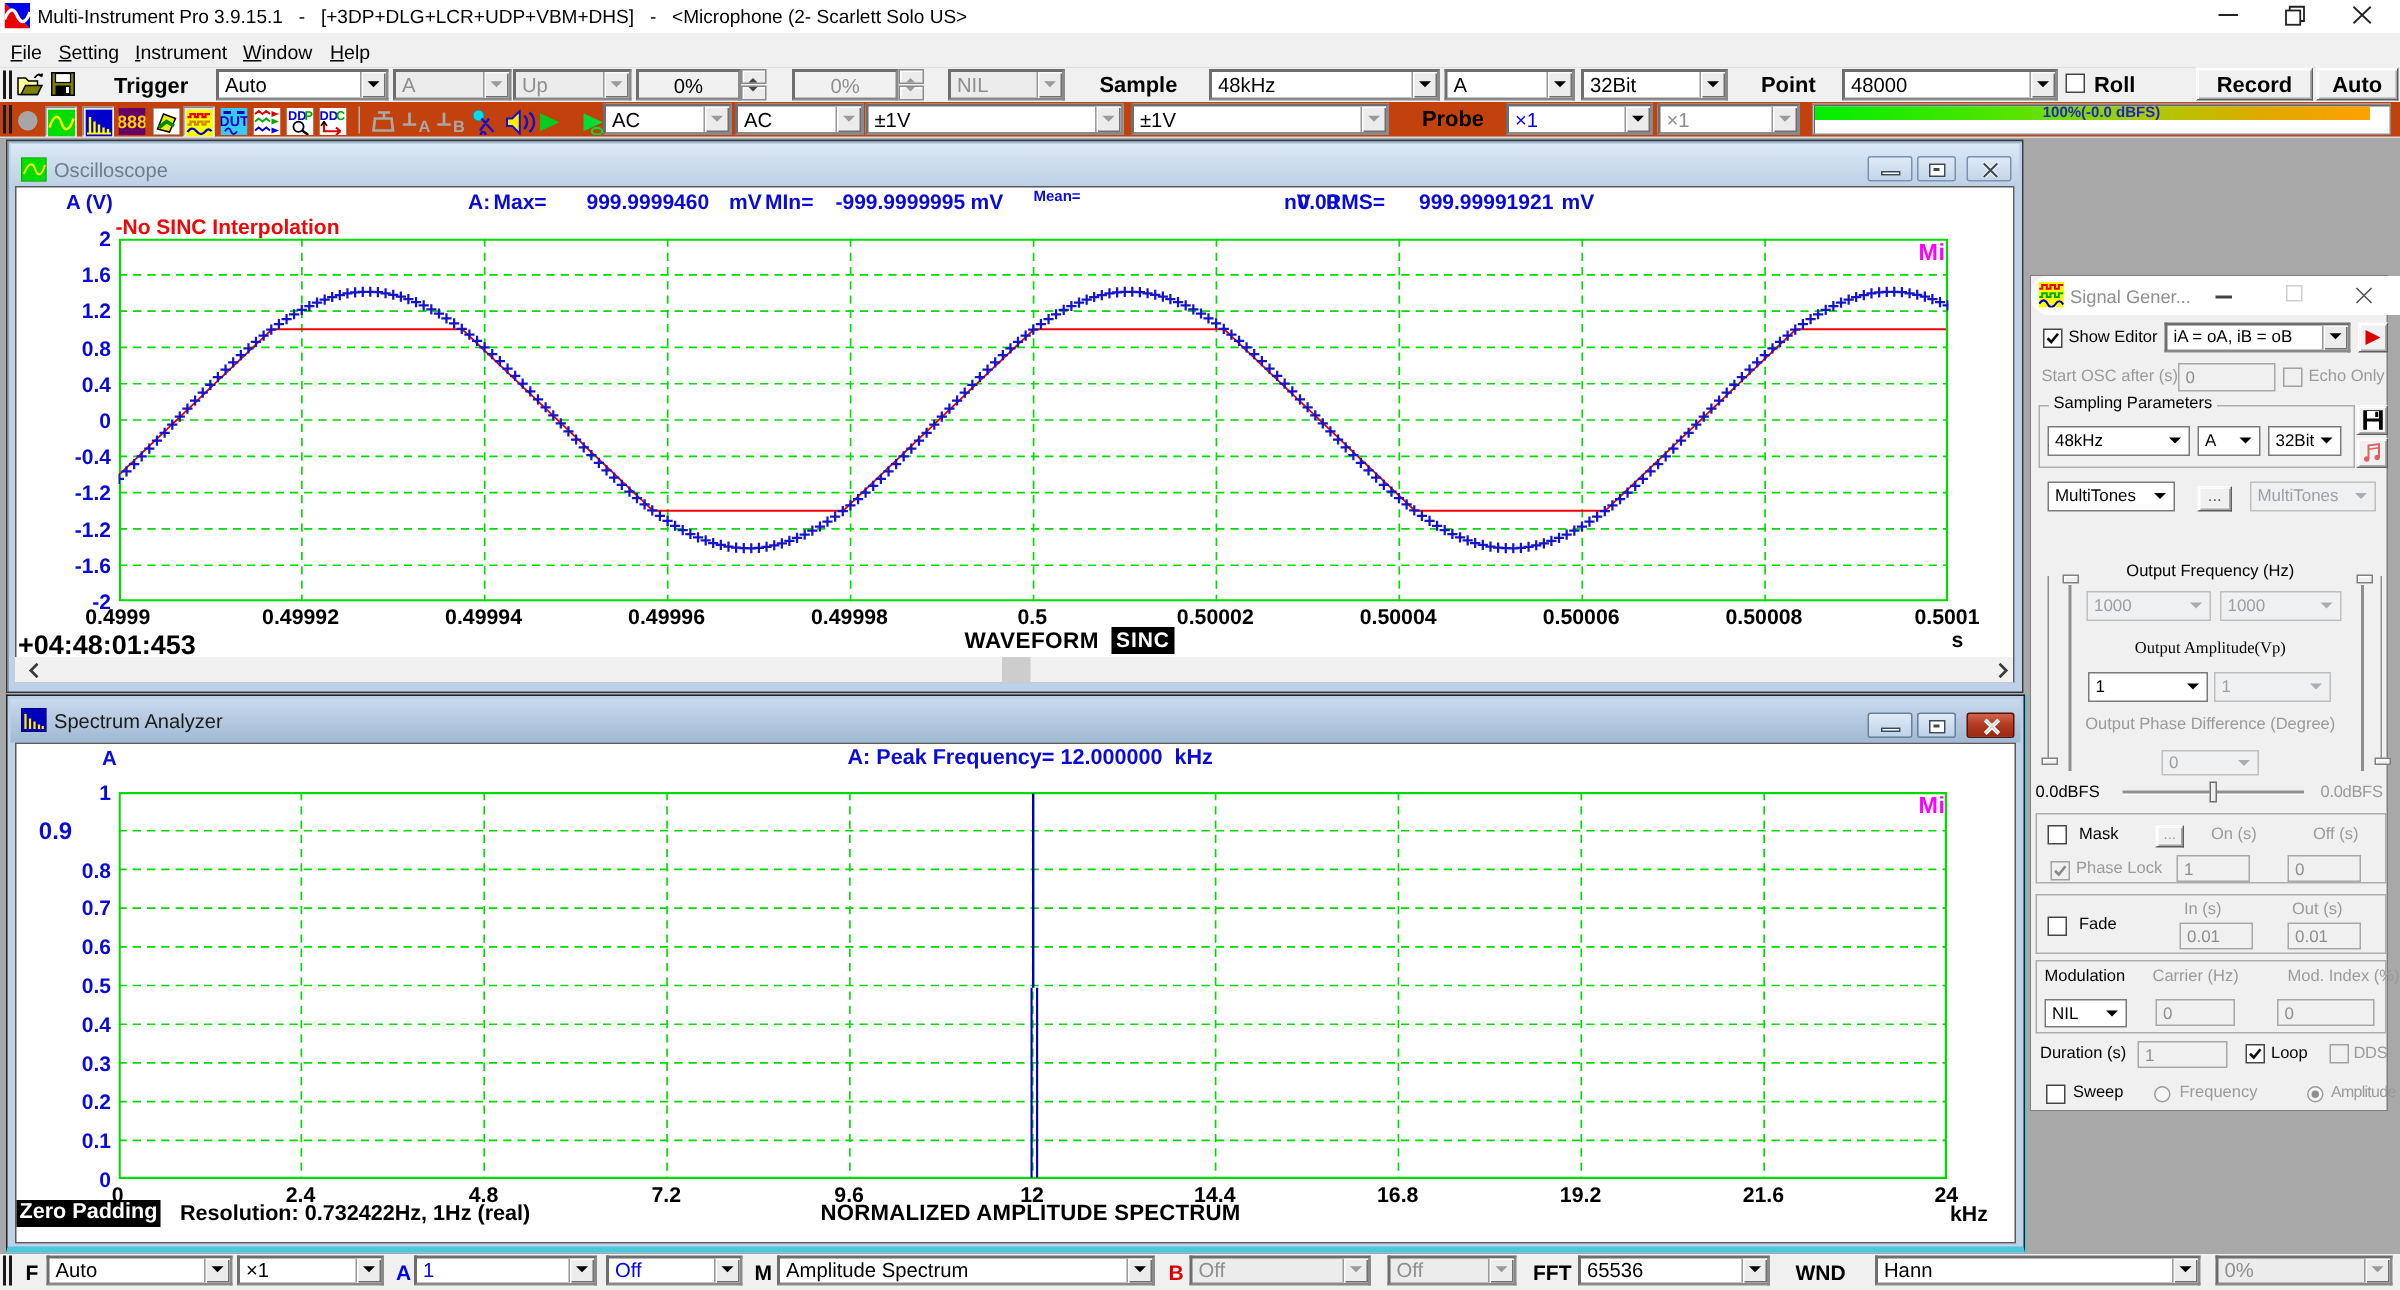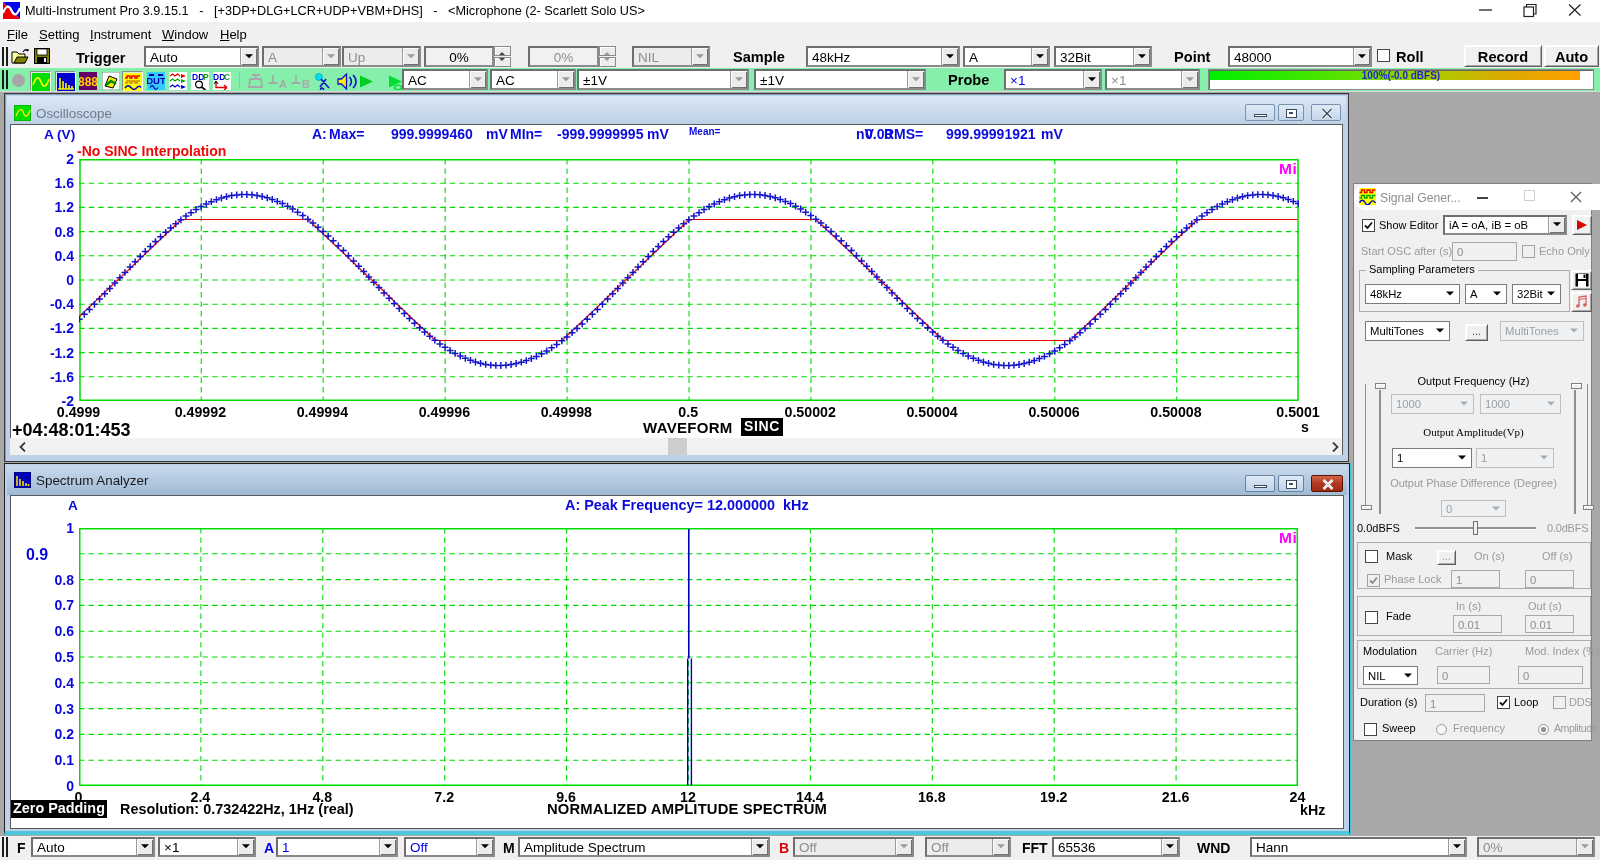--- a/index.html
+++ b/index.html
@@ -119,21 +119,21 @@
     <div class="abs b" style="left:1174px;top:4px;font-size:14.6px;">Point</div>
     <div class="combo" style="left:1228px;top:1px;width:144px;height:21px;">
       <span class="tx" style="">48000</span>
       <span class="ar"></span>
     </div>
     <div class="cb" style="left:1377px;top:4px;"></div>
     <div class="abs b" style="left:1396px;top:4px;font-size:14.6px;">Roll</div>
     <div class="tbtn b" style="left:1464px;top:0px;width:78px;height:22px;text-align:center;font-size:14.6px;padding-top:3px;">Record</div>
     <div class="tbtn b" style="left:1544px;top:0px;width:55px;height:22px;text-align:center;font-size:14.6px;padding-top:3px;">Auto</div>
   </div>
-<div class="abs" style="left:0;top:68px;width:1600px;height:24px;background:#86efac;border-bottom:1px solid #d8d8d8;">
+<div class="abs" style="left:0;top:68px;width:1600px;height:24px;background:#c2410c;border-bottom:1px solid #d8d8d8;">
     <div class="abs" style="left:2px;top:2px;width:2px;height:19px;background:#1a1a1a;"></div>
     <div class="abs" style="left:6px;top:2px;width:2px;height:19px;background:#1a1a1a;"></div>
     <div class="abs" style="left:12px;top:6px;width:13px;height:13px;background:#a6a6a6;border-radius:50%;"></div>
     <div class="abs" style="left:30px;top:3px;width:21px;height:20px;border:1px solid;border-color:#8a8a8a #fdfdfd #fdfdfd #8a8a8a;background:#e4e4e4;">
       <svg style="position:absolute;left:1px;top:1px" width="18" height="18" viewBox="0 0 18 18">
         <rect width="18" height="18" fill="#00dd00"></rect>
         <path d="M1 12 C4 3,7 3,9 9 C11 15,14 15,17 6" stroke="#ffff00" stroke-width="1.6" fill="none"></path>
       </svg>
     </div>
     <div class="abs" style="left:55px;top:3px;width:21px;height:20px;border:1px solid;border-color:#8a8a8a #fdfdfd #fdfdfd #8a8a8a;background:#e4e4e4;">

